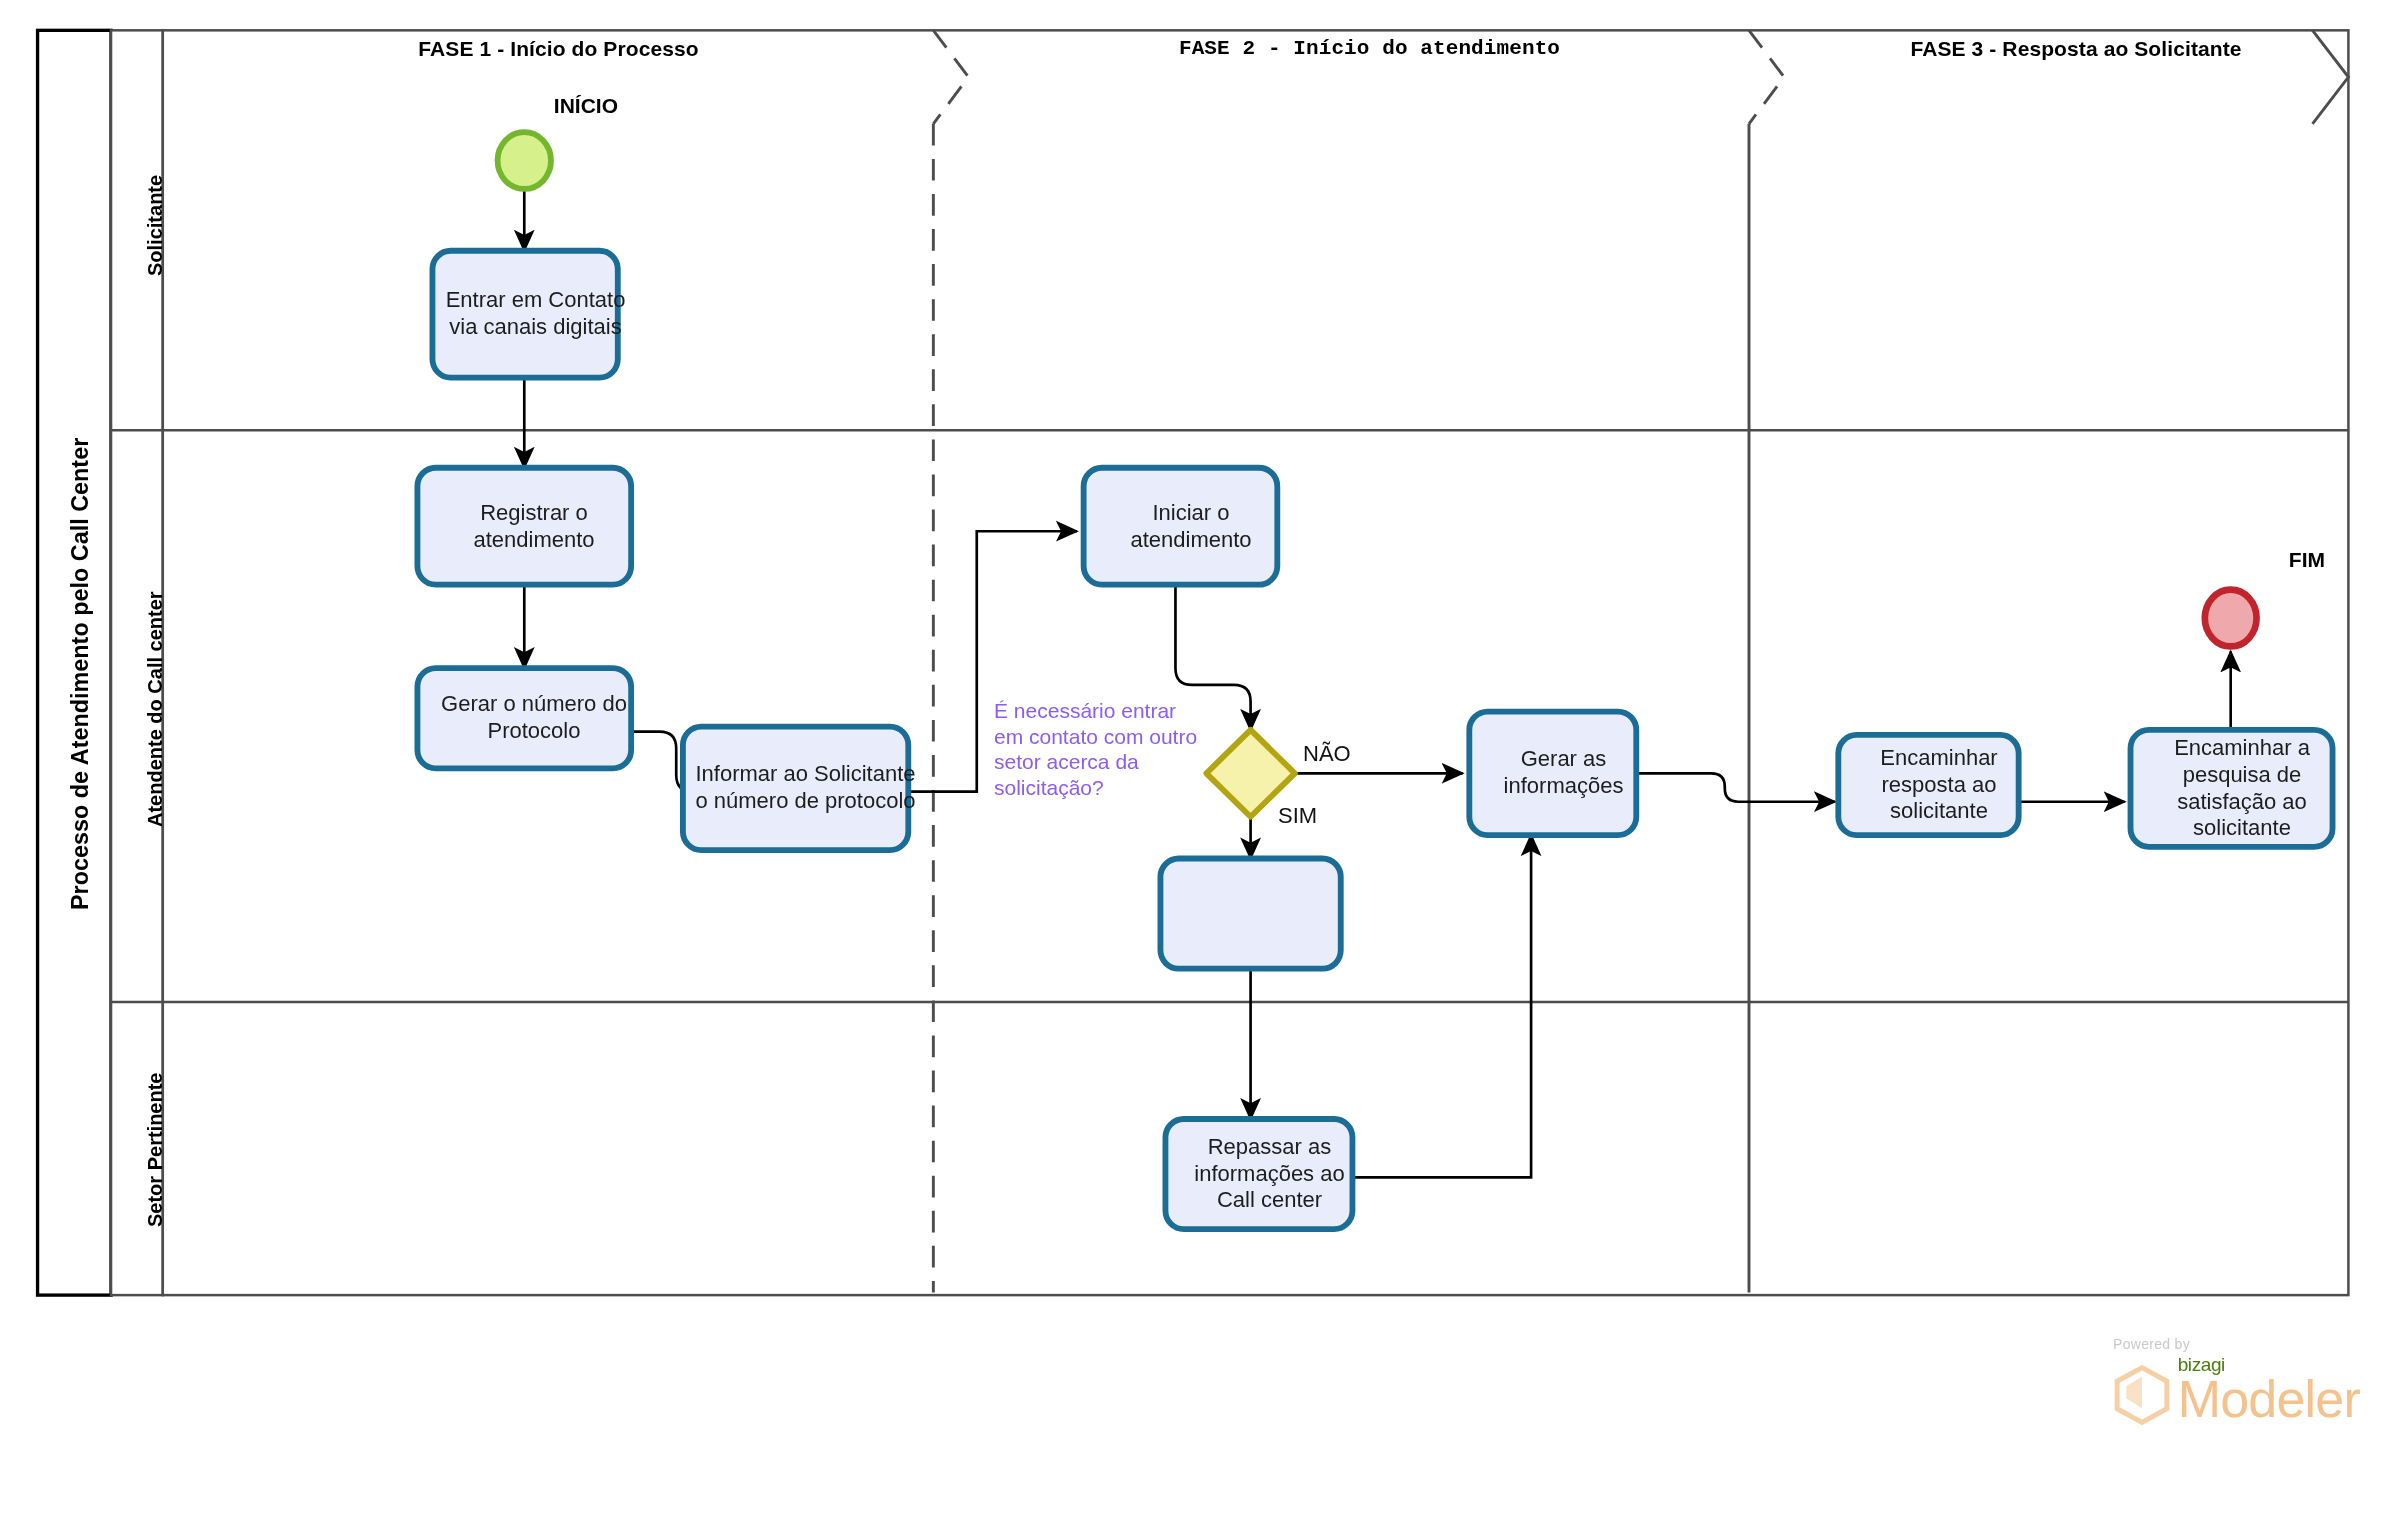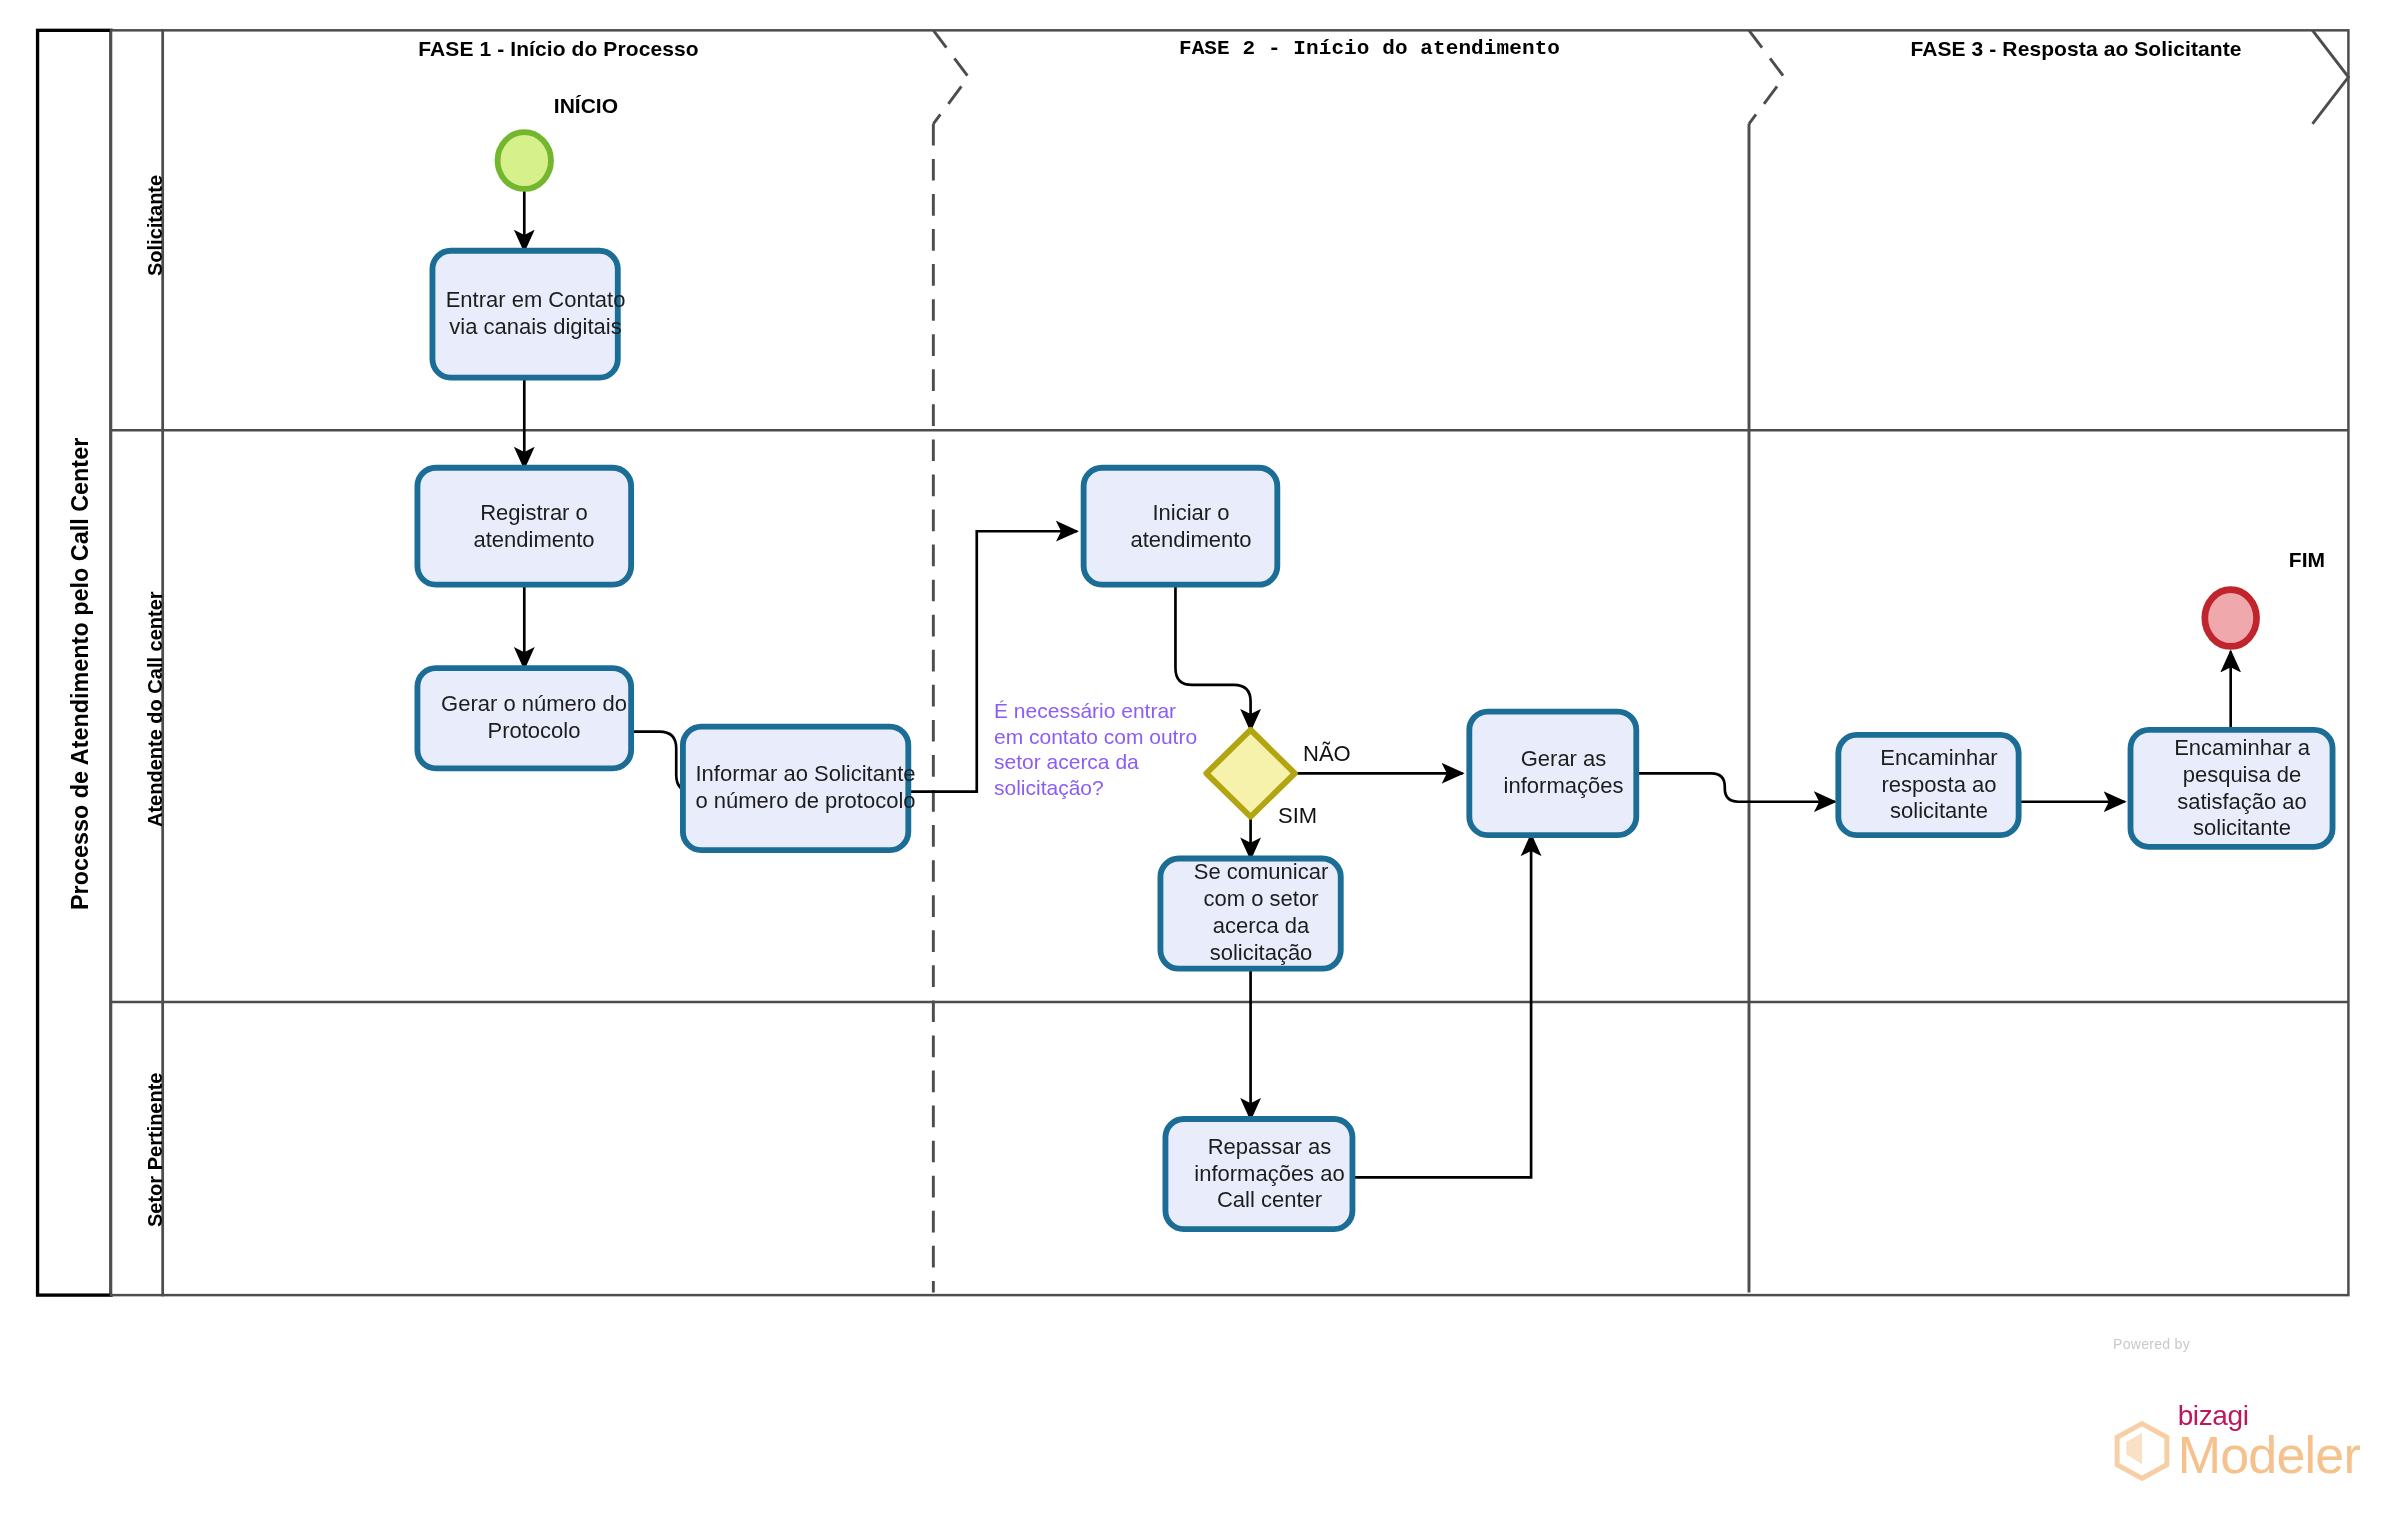--- a/index.html
+++ b/index.html
@@ -30,21 +30,21 @@
   }
   .pool-title{font-size:23.4px;}
   .lane-title{font-size:20px;}
 
   
   #brand{position:absolute;left:2113px;top:1336px;width:276px;height:134px;opacity:1;}
   #brand .pb{font-size:14px;color:#c9c9c9;letter-spacing:0.3px;}
   #brand .logo-row{display:flex;align-items:flex-end;margin-top:3.3px;}
   #brand .hex{width:58px;height:60px;margin-right:6.7px;}
   #brand .words{display:flex;flex-direction:column;line-height:1;}
-  #brand .bz{font-size:28px;color:#be185d;letter-spacing:-0.4px;margin-bottom:-1.7px;margin-top:47px;}
+  #brand .bz{font-size:19px;color:#4d7c0f;letter-spacing:-0.4px;margin-bottom:-1.7px;}
   #brand .md{font-size:52px;color:#f5c28d;letter-spacing:-0.8px;}
 </style>
 </head>
 <body>
 
 <div id="diagram">
 
   <svg id="canvas" viewBox="0 0 2876 1844">
     <defs>
       <marker id="arrow" viewBox="0 0 12 12" refX="10.5" refY="6" markerWidth="9" markerHeight="9" orient="auto-start-reverse">
@@ -154,21 +154,20 @@
 
   <div class="txt gw-question" style="left:984px;top:698px;width:217px;">É necessário entrar em contato com outro setor acerca da solicitação?</div>
   <div class="txt flow-lbl" style="left:1293px;top:741px;width:92px;text-align:left;">NÃO</div>
   <div class="txt flow-lbl" style="left:1268px;top:803px;width:92px;text-align:left;">SIM</div>
 
   <div class="txt task-label" style="left:417px;top:468px;width:214px;height:117px;">Registrar o atendimento</div>
   <div class="txt task-label" style="left:433px;top:250px;width:185px;height:127px;">Entrar em Contato via canais digitais</div>
   <div class="txt task-label" style="left:417px;top:668px;width:214px;height:100px;">Gerar o número do Protocolo</div>
   <div class="txt task-label" style="left:683px;top:726px;width:225px;height:124px;">Informar ao Solicitante o número de protocolo</div>
   <div class="txt task-label" style="left:1084px;top:468px;width:194px;height:117px;">Iniciar o atendimento</div>
-  <div class="txt task-label" style="left:1161px;top:858px;width:180px;height:110px;">Se comunicar com o setor acerca da solicitação</div>
   <div class="txt task-label" style="left:1470px;top:711px;width:167px;height:124px;">Gerar as informações</div>
   <div class="txt task-label" style="left:1166px;top:1119px;width:187px;height:110px;">Repassar as informações ao Call center</div>
   <div class="txt task-label" style="left:1839px;top:735px;width:180px;height:100px;">Encaminhar resposta ao solicitante</div>
   <div class="txt task-label" style="left:2131px;top:730px;width:202px;height:117px;">Encaminhar a pesquisa de satisfação ao solicitante</div>
 
   <div id="brand">
     <div class="pb">Powered by</div>
     <div class="logo-row">
       <svg class="hex" viewBox="0 0 70 72">
         <path d="M35,3 L65,19.5 L65,52.5 L35,69 L5,52.5 L5,19.5 Z" fill="none" stroke="#f7cfa4" stroke-width="6"></path>

